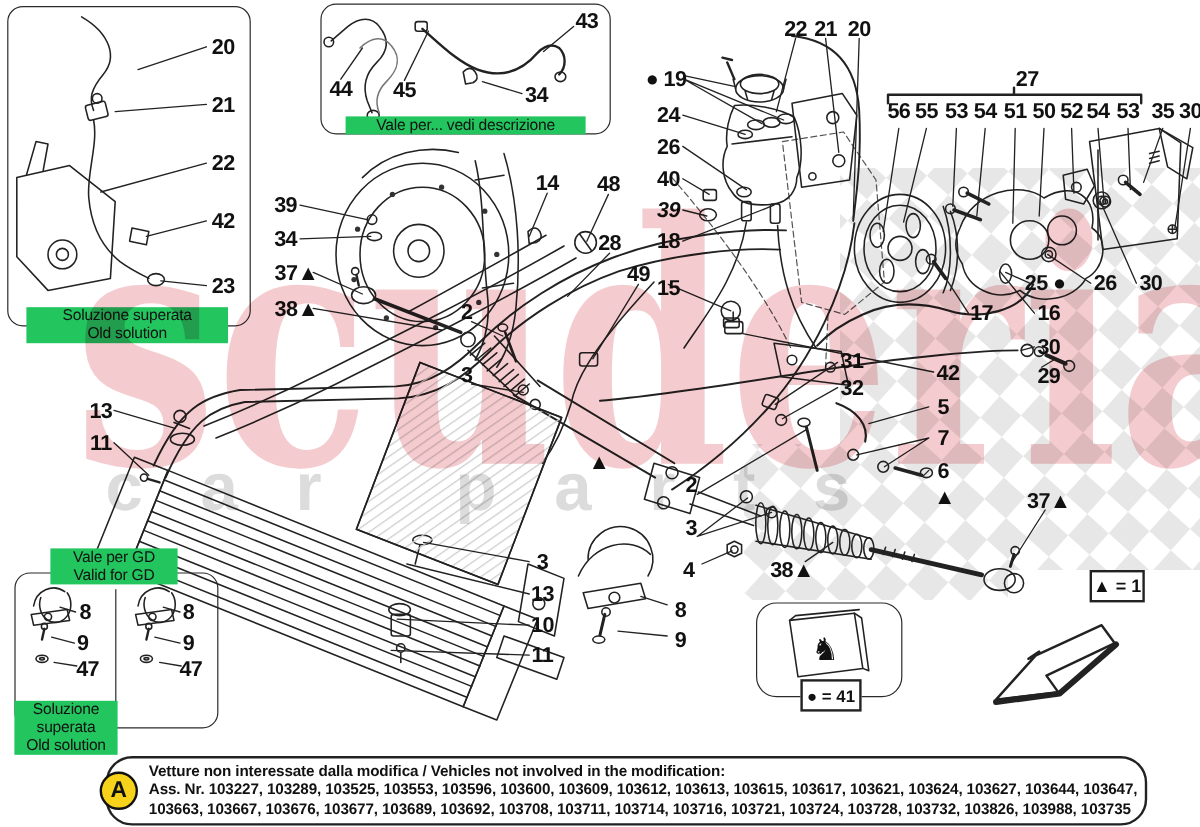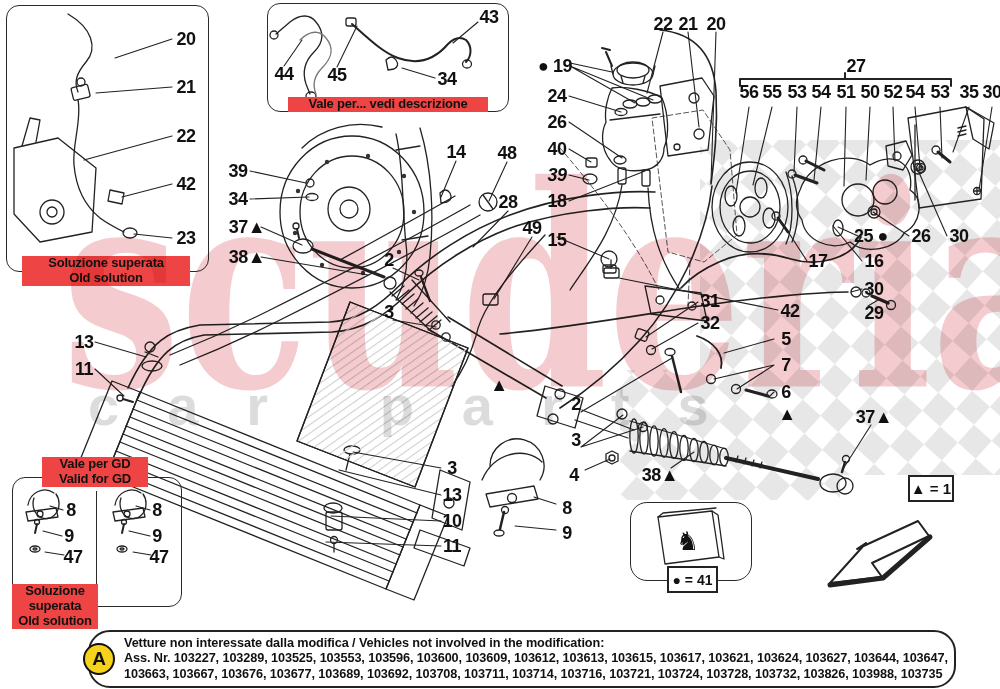--- a/index.html
+++ b/index.html
@@ -1,20 +1,20 @@
 <!DOCTYPE html>
 <html><head>
 <meta charset="utf-8">
 <style>
   html,body{margin:0;padding:0;background:#fff;}
   .stage{position:relative;width:1000px;height:689px;background:#fff;overflow:hidden;
          font-family:"Liberation Sans",sans-serif;color:#111;}
   svg.art{position:absolute;left:0;top:0;z-index:10;}
   .pbox{position:absolute;border:1.7px solid #2b2b2b;border-radius:13px;z-index:20;}
-  .lbl{position:absolute;font-weight:700;text-align:center;background:#ef4444;line-height:1.15;
+  .lbl{position:absolute;font-weight:400;text-align:center;background:#22c55e;line-height:1.15;
        z-index:30;letter-spacing:-0.2px;}
   .co{position:absolute;transform:translate(-50%,-50%);font-weight:700;font-size:18px;line-height:1;
       white-space:nowrap;letter-spacing:-0.5px;z-index:50;}
   .legend{position:absolute;border:2px solid #222;background:#fff;font-weight:700;
           display:flex;align-items:center;justify-content:center;z-index:55;}
   .note{position:absolute;left:88px;top:630px;width:864px;height:54px;border:2px solid #222;
         border-radius:22px;background:#fff;z-index:25;}
   .note-badge{position:absolute;left:-7px;top:11px;width:28px;height:28px;border-radius:50%;
               background:#f6d21a;border:2.5px solid #111;font-weight:700;font-size:19px;
               display:flex;align-items:center;justify-content:center;z-index:2;}

